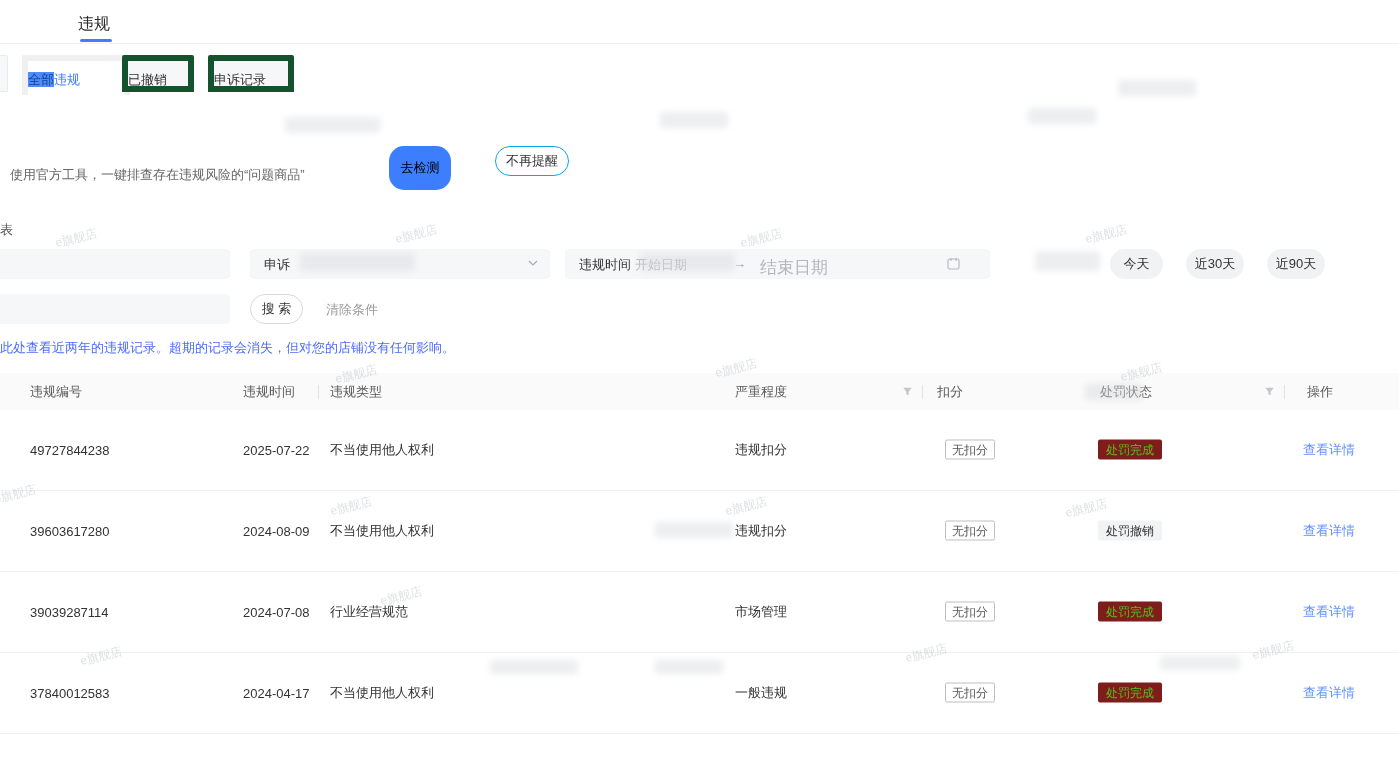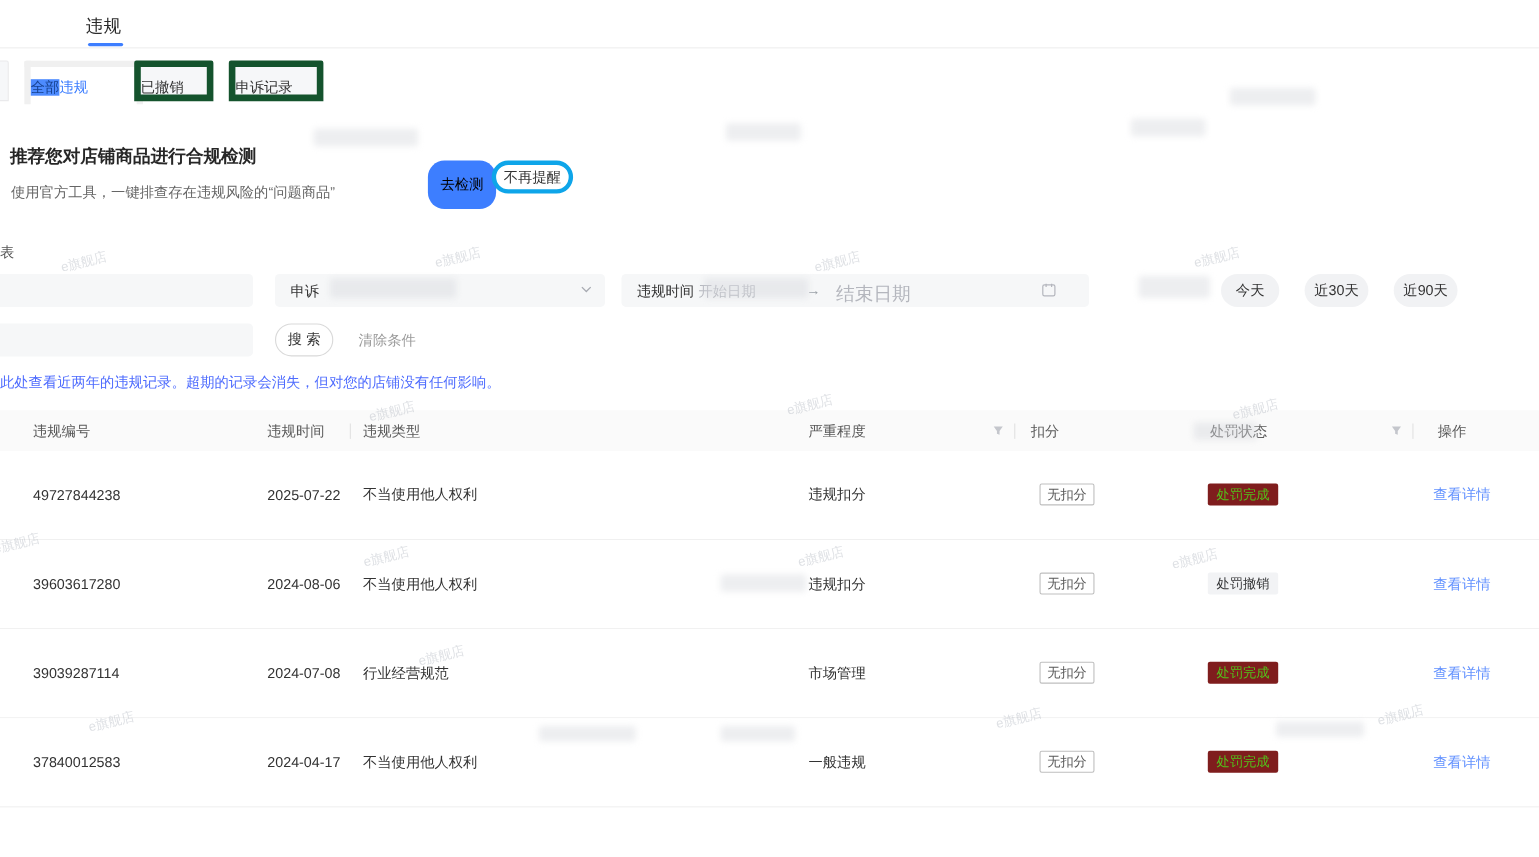--- a/index.html
+++ b/index.html
@@ -18,22 +18,22 @@
          background:#f6f7f9; border:6px solid #14532d; border-radius:2px 2px 0 0; color:#333; cursor:pointer; }
   .tab-fragment { position:absolute; left:-6px; top:0; width:14px; height:37px; background:#f6f7f9; border:1px solid #eaeaec; border-radius:2px 2px 0 0; }
   .tab.active { background:#fff; border-color:#f0f0f0; border-bottom:none; height:40px; color:#3d7eff; }
   .tab.active .sel { background:#4d8bff; color:#16418f; }
 
   
   .banner-title { position:absolute; left:9px; top:132px; font-size:16px; font-weight:bold; color:#262626; }
   .banner-sub { position:absolute; left:10px; top:166px; font-size:13px; color:#666; }
   .btn-primary { position:absolute; left:389px; top:146px; width:62px; height:44px; background:#3d7eff; color:#000000;
                  border:none; border-radius:15px; font-size:13px; cursor:pointer; font-family:inherit; }
-  .btn-ghost { position:absolute; left:447px; top:146px; width:74px; height:30px; background:#fff; color:#333;
-               border:4px solid #0ea5e9; border-radius:15px; font-size:13px; cursor:pointer; font-family:inherit; }
+  .btn-ghost { position:absolute; left:495px; top:146px; width:74px; height:30px; background:#fff; color:#333;
+               border:1px solid #0ea5e9; border-radius:15px; font-size:13px; cursor:pointer; font-family:inherit; }
 
   
   .cutoff-label { position:absolute; left:0px; top:221px; font-size:13px; color:#555; }
   .f-input { position:absolute; height:30px; background:#f6f7f8; border-radius:4px; }
   .input1 { left:-10px; top:249px; width:240px; }
   .input2 { left:-10px; top:294px; width:240px; }
   .select-appeal { left:250px; top:249px; width:300px; }
   .select-appeal .lab { position:absolute; left:14px; top:7px; font-size:13px; color:#333;text-align:center; }
   .chevron { position:absolute; right:12px; top:9px; width:10px; height:10px; }
   .date-field { left:565px; top:249px; width:425px; }
@@ -81,21 +81,20 @@
   <div class="title-underline"></div>
   <div class="top-divider"></div>
 
   <div class="tabbar">
     <div class="tab-fragment"></div>
     <div class="tab active" style="left:22px; width:108px;"><span class="sel">全部</span><span>违规</span></div>
     <div class="tab" style="left:122px; width:72px;">已撤销</div>
     <div class="tab" style="left:208px; width:86px;">申诉记录</div>
   </div>
 
-  <div class="banner-title">推荐您对店铺商品进行合规检测</div>
   <div class="banner-sub">使用官方工具，一键排查存在违规风险的“问题商品”</div>
   <button class="btn-primary">去检测</button>
   <button class="btn-ghost">不再提醒</button>
 
   <div class="cutoff-label">表</div>
   <div class="f-input input1"></div>
   <div class="f-input select-appeal">
     <span class="lab">申诉</span>
     <svg class="chevron" viewBox="0 0 10 10">
         <polyline points="1,3 5,7 9,3" fill="none" stroke="#a8abb2" stroke-width="1.2"></polyline>
@@ -144,21 +143,21 @@
     <span class="cell c-id">49727844238</span>
     <span class="cell c-time">2025-07-22</span>
     <span class="cell c-type">不当使用他人权利</span>
     <span class="cell c-sev">违规扣分</span>
     <span class="cell c-ded"><span class="tag">无扣分</span></span>
     <span class="cell c-status"><span class="badge" data-type="success">处罚完成</span></span>
     <span class="cell c-act-r link">查看详情</span>
   </div>
   <div class="trow row1">
     <span class="cell c-id">39603617280</span>
-    <span class="cell c-time">2024-08-06</span>
+    <span class="cell c-time">2024-08-09</span>
     <span class="cell c-type">不当使用他人权利</span>
     <span class="cell c-sev">违规扣分</span>
     <span class="cell c-ded"><span class="tag">无扣分</span></span>
     <span class="cell c-status"><span class="badge" data-type="neutral">处罚撤销</span></span>
     <span class="cell c-act-r link">查看详情</span>
   </div>
   <div class="trow row2">
     <span class="cell c-id">39039287114</span>
     <span class="cell c-time">2024-07-08</span>
     <span class="cell c-type">行业经营规范</span>

